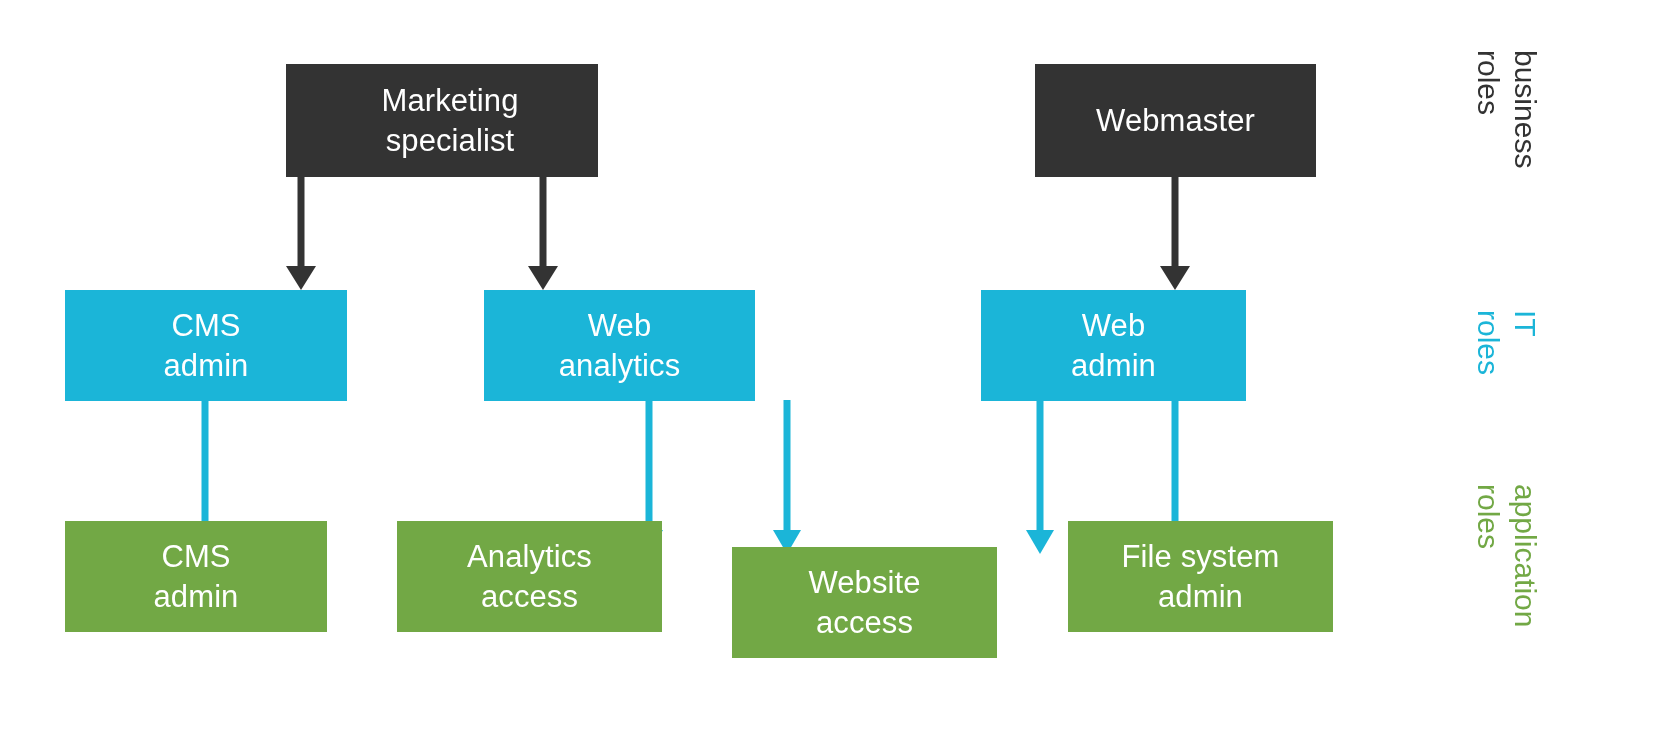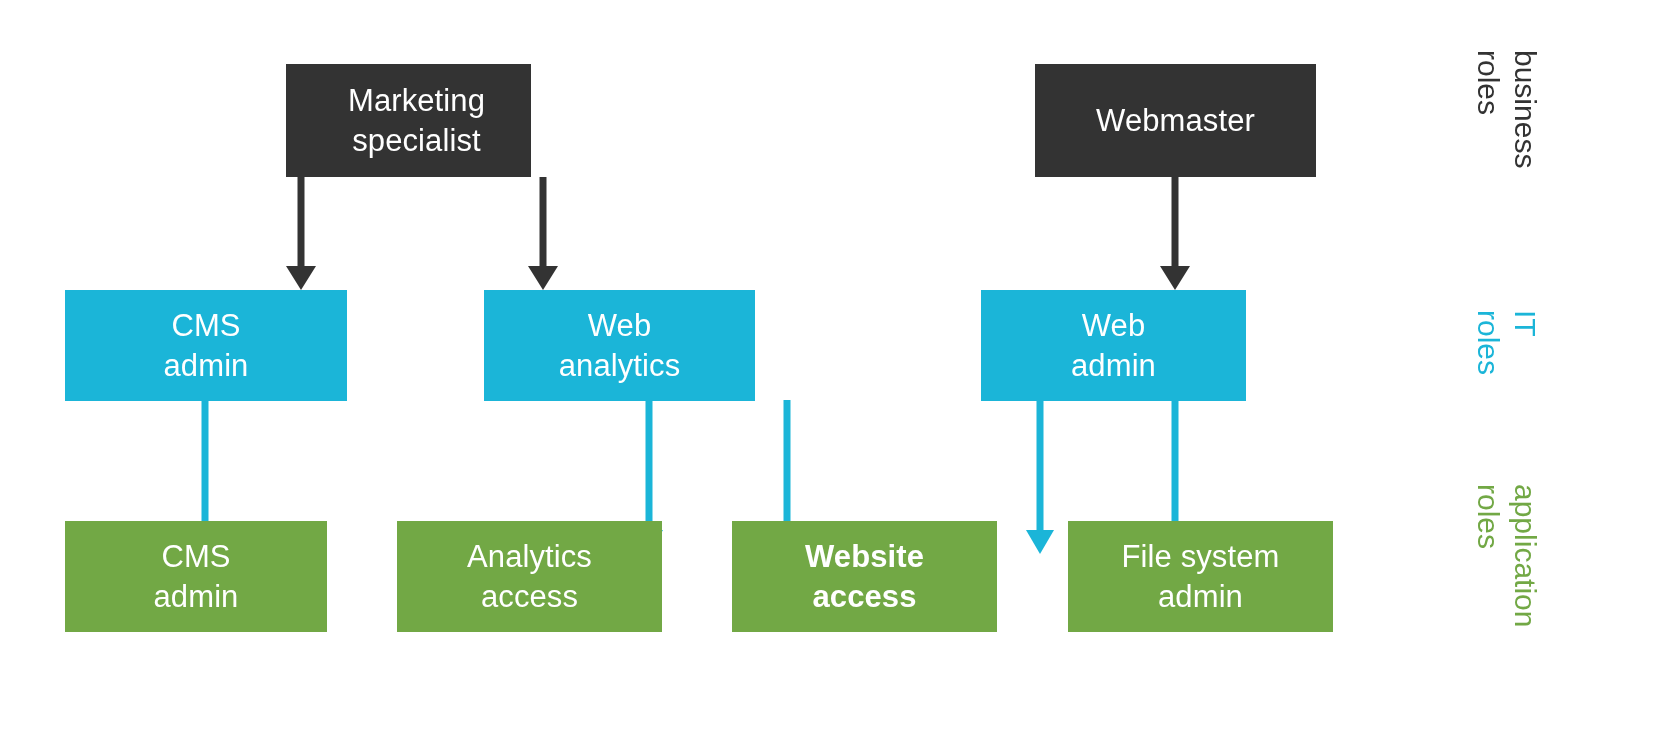--- a/index.html
+++ b/index.html
@@ -111,41 +111,41 @@
     </svg>
   </div>
 
   <div class="edge" style="left:0;top:0;width:1656px;height:732px;">
     <svg width="1656" height="732" aria-hidden="true">
       <line x1="1175" y1="400" x2="1175" y2="536" stroke="#1bb5d8" stroke-width="7"></line>
       <polygon points="1161,530 1189,530 1175,554" fill="#1bb5d8"></polygon>
     </svg>
   </div>
 
-  <div class="node business" style="left:286px;top:64px;width:245px;height:113px;padding-left:16px;">Marketing
+  <div class="node business" style="left:286px;top:64px;width:312px;height:113px;padding-left:16px;">Marketing
 specialist</div>
 
   <div class="node business" style="left:1035px;top:64px;width:281px;height:113px;text-align:right;">Webmaster</div>
 
   <div class="node it" style="left:65px;top:290px;width:282px;height:111px;">CMS
 admin</div>
 
   <div class="node it" style="left:484px;top:290px;width:271px;height:111px;">Web
 analytics</div>
 
   <div class="node it" style="left:981px;top:290px;width:265px;height:111px;">Web
 admin</div>
 
   <div class="node app" style="left:65px;top:521px;width:262px;height:111px;">CMS
 admin</div>
 
   <div class="node app" style="left:397px;top:521px;width:265px;height:111px;">Analytics
 access</div>
 
-  <div class="node app" style="left:732px;top:521px;width:265px;height:111px;font-weight:bold;">Website
+  <div class="node app" style="left:732px;top:547px;width:265px;height:111px;">Website
 access</div>
 
   <div class="node app" style="left:1068px;top:521px;width:265px;height:111px;">File system
 admin</div>
 
   <div class="axis-label business" style="left:1543px;top:50px;">business
 roles</div>
 
   <div class="axis-label it" style="left:1543px;top:310px;">IT
 roles</div>

